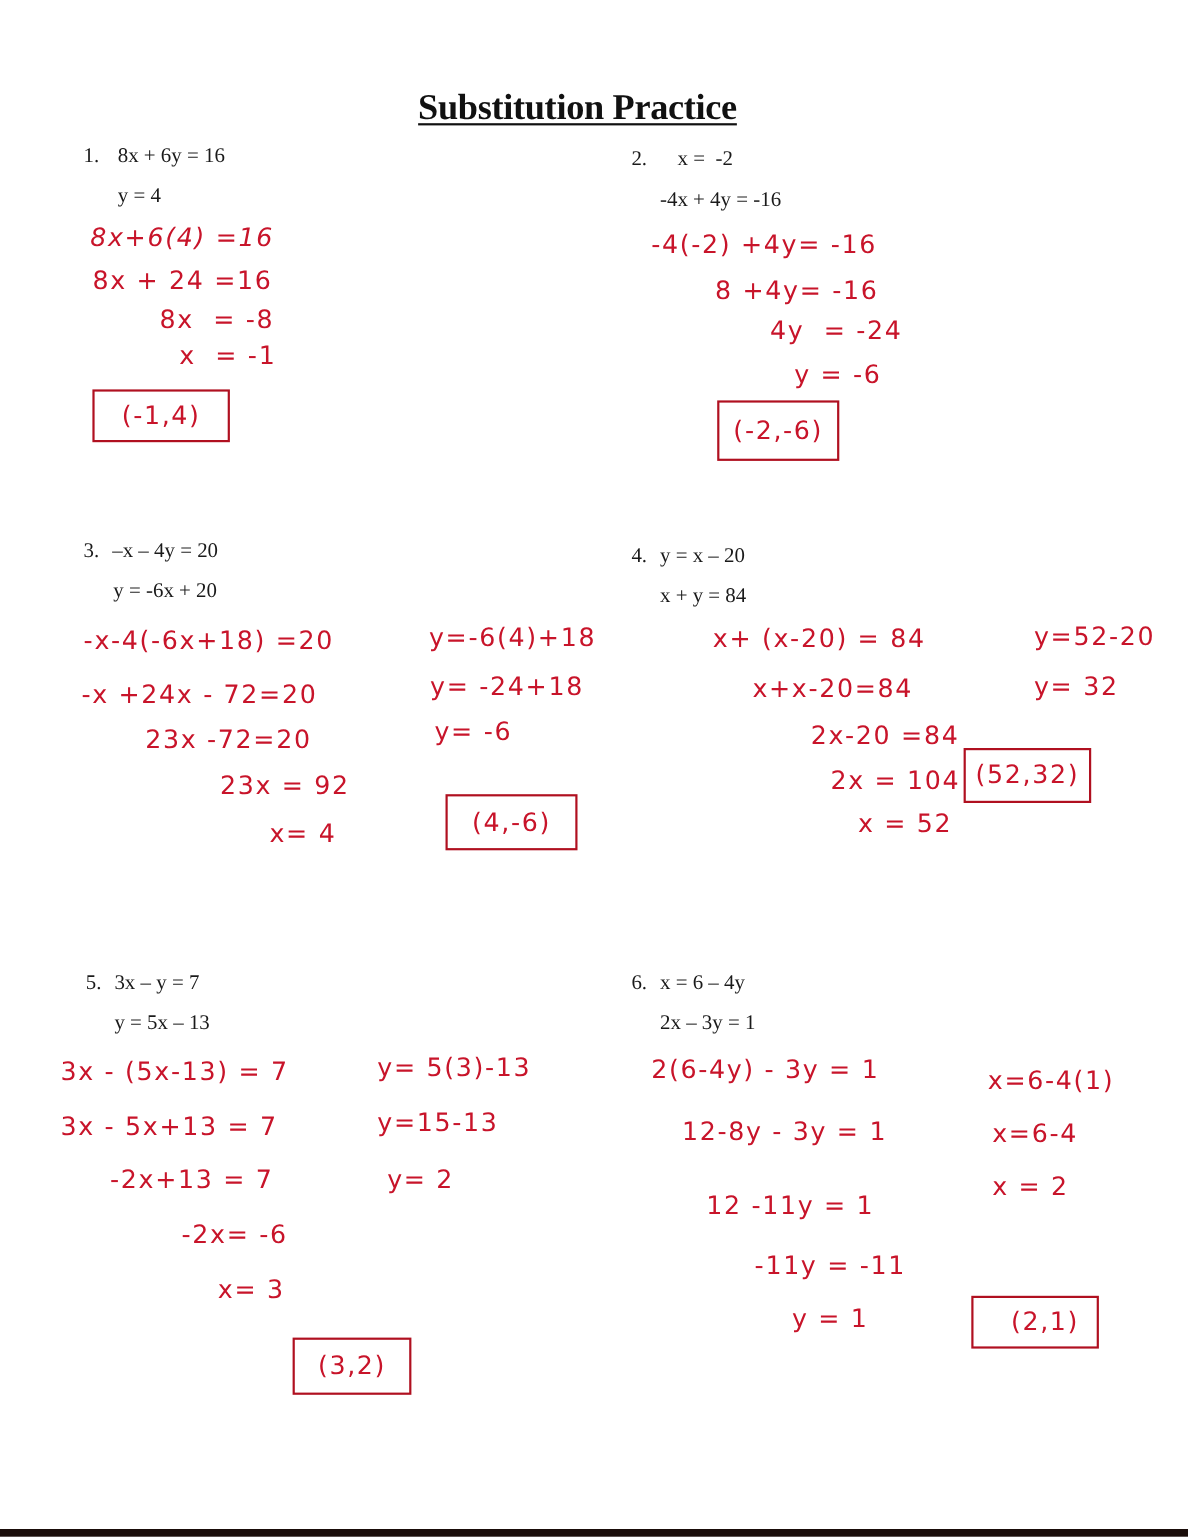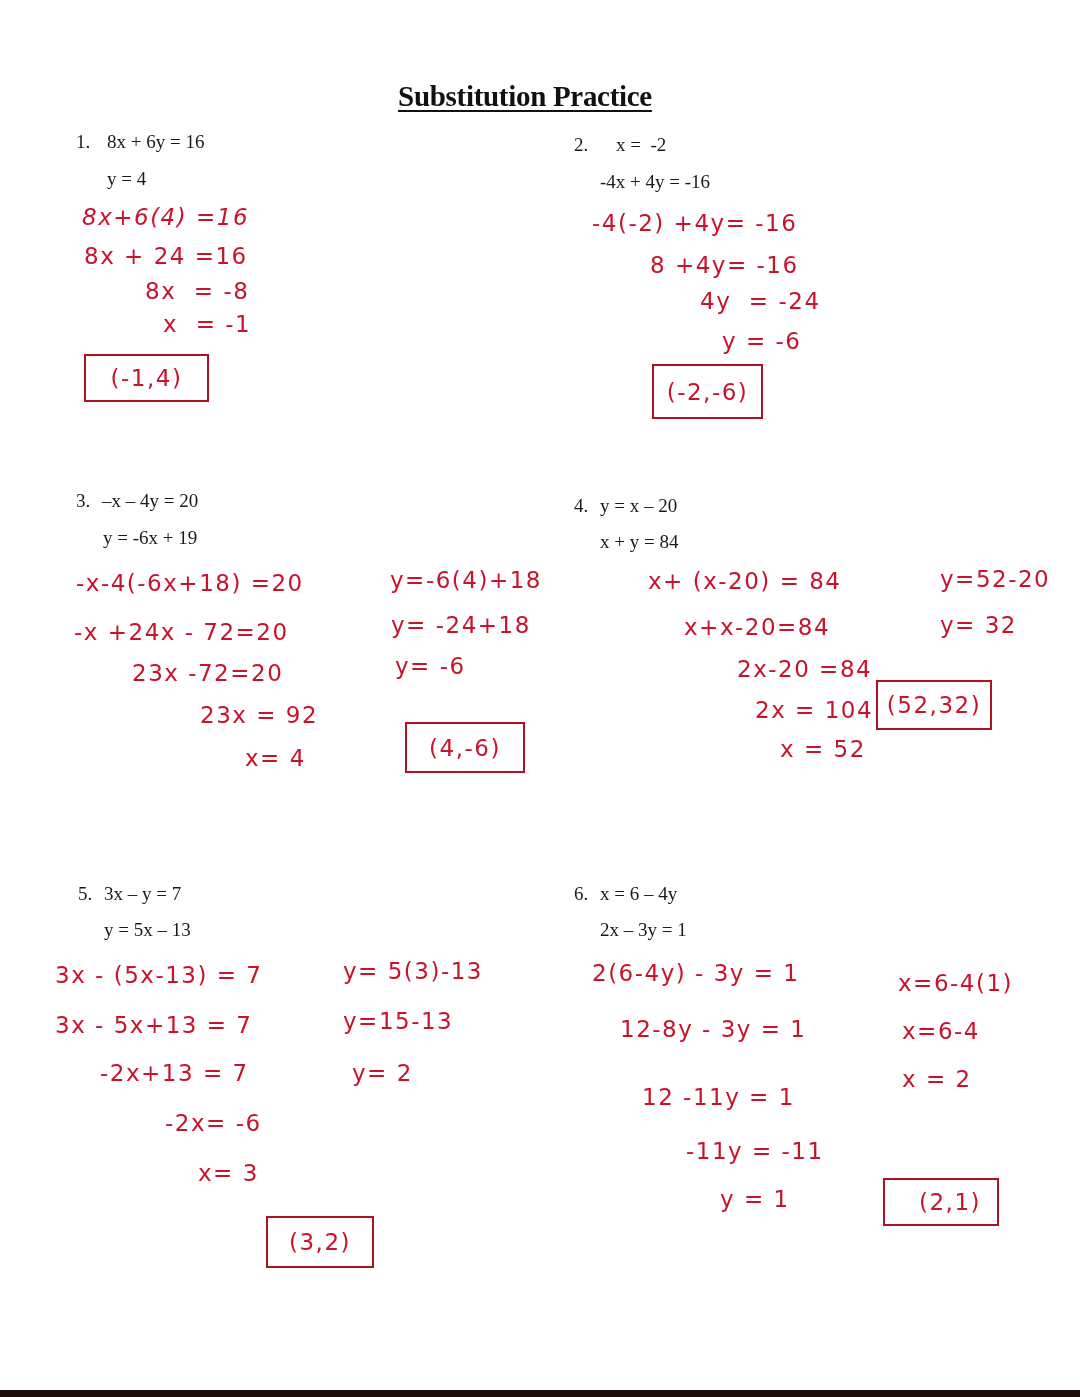--- a/index.html
+++ b/index.html
@@ -2,21 +2,21 @@
 <html><head>
 <meta charset="utf-8">
 <style>
   html, body { margin: 0; padding: 0; }
   body {
     width: 1080px; height: 1397px; position: relative; overflow: hidden;
     background: #ffffff;
   }
   .title {
     position: absolute; left: 0; width: 1050px; top: 80px; text-align: center;
-    font-family: "Liberation Serif", serif; font-weight: bold; font-size: 29px;
+    font-family: "Liberation Serif", serif; font-weight: bold; font-size: 33px;
     color: #111; text-decoration: underline; text-decoration-thickness: 2px;
     text-underline-offset: 4px; letter-spacing: -0.3px;
   }
   .printed {
     position: absolute; font-family: "Liberation Serif", serif; font-size: 19px;
     color: #1a1a1a; white-space: pre;
   }
   .hw {
     position: absolute; font-family: "DejaVu Sans", sans-serif; font-size: 23px;
     color: #c8142a; white-space: pre; letter-spacing: 1.5px; font-weight: normal;
@@ -54,21 +54,21 @@
   <div class="hw" style="left:592px;top:210px;">-4(-2) +4y= -16</div>
   <div class="hw" style="left:650px;top:252px;">8 +4y= -16</div>
   <div class="hw" style="left:700px;top:288px;">4y  = -24</div>
   <div class="hw" style="left:722px;top:328px;">y = -6</div>
   <div class="box" style="left:652px;top:364px;width:111px;height:55px;">(-2,-6)</div>
 </div>
 
 <div>
   <div class="printed" style="left:76px;top:490px;">3.</div>
   <div class="printed" style="left:102px;top:490px;">–x – 4y = 20</div>
-  <div class="printed" style="left:103px;top:527px;">y = -6x + 19</div>
+  <div class="printed" style="left:103px;top:527px;">y = -6x + 20</div>
   <div class="hw" style="left:76px;top:570px;">-x-4(-6x+18) =20</div>
   <div class="hw" style="left:74px;top:619px;">-x +24x - 72=20</div>
   <div class="hw" style="left:132px;top:660px;">23x -72=20</div>
   <div class="hw" style="left:200px;top:702px;">23x = 92</div>
   <div class="hw" style="left:245px;top:745px;">x= 4</div>
   <div class="hw" style="left:390px;top:567px;">y=-6(4)+18</div>
   <div class="hw" style="left:391px;top:612px;">y= -24+18</div>
   <div class="hw" style="left:395px;top:653px;">y= -6</div>
   <div class="box" style="left:405px;top:722px;width:120px;height:51px;">(4,-6)</div>
 </div>

